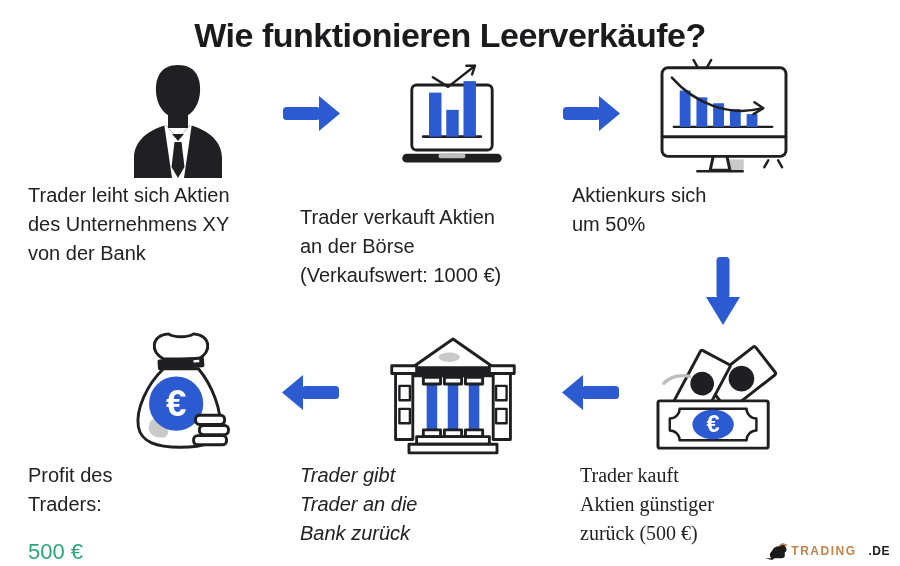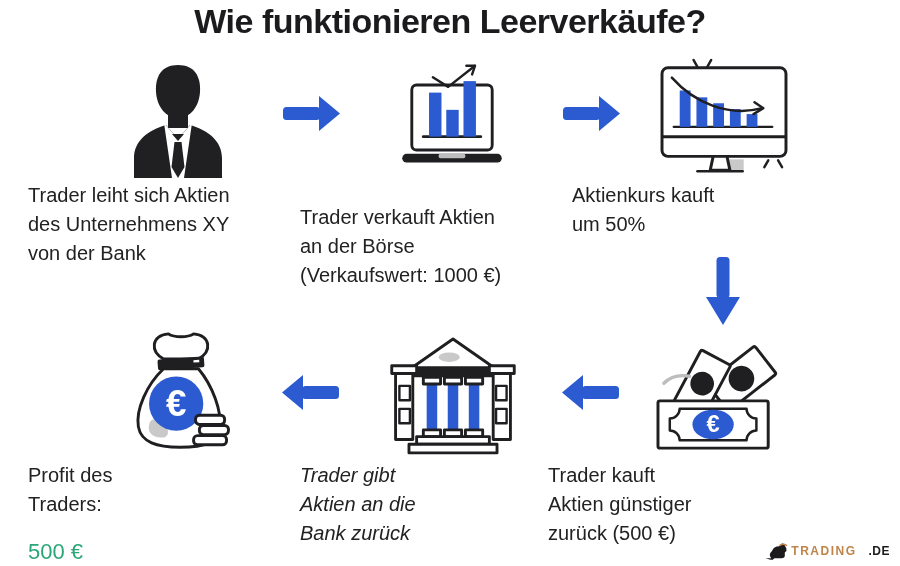--- a/index.html
+++ b/index.html
@@ -9,21 +9,21 @@
     --soft-gray:#c9c9c9;
     --logo-orange:#c08449;
   }
   *{margin:0;padding:0;box-sizing:border-box;}
   body{background:#e8e8e8;font-family:"Liberation Sans",sans-serif;}
   .canvas{
     position:relative;width:900px;height:566px;background:#ffffff;
     overflow:hidden;margin:0 auto;color:var(--ink);
   }
   .title{
-    position:absolute;top:2px;left:0;width:100%;text-align:center;
+    position:absolute;top:16px;left:0;width:100%;text-align:center;
     font-size:34px;font-weight:bold;letter-spacing:-0.5px;color:#1b1b1d;
   }
   .icon-box{position:absolute;line-height:0;}
   .icon-box svg{overflow:visible;}
   .caption{
     position:absolute;width:300px;text-align:left;
     font-size:20px;line-height:29px;font-weight:500;color:#222224;
   }
   .cap-line{display:block;}
   .profit-value{
@@ -110,21 +110,21 @@
     <span class="cap-line">von der Bank</span>
   </div>
 
   <div class="caption" style="left:300px;top:181px;margin-top:22px;">
     <span class="cap-line">Trader verkauft Aktien</span>
     <span class="cap-line">an der Börse</span>
     <span class="cap-line">(Verkaufswert: 1000 €)</span>
   </div>
 
   <div class="caption" style="left:572px;top:181px;">
-    <span class="cap-line">Aktienkurs kauft</span>
+    <span class="cap-line">Aktienkurs sich</span>
     <span class="cap-line">um 50%</span>
   </div>
 
   <div class="icon-box" style="left:118px;top:330px;">
     <svg width="126" height="124" viewBox="0 0 130 128">
       <path class="outl" d="M47 30 C33 22 34 6 52 4 C58 8 72 8 78 4 C96 6 97 22 83 30 Z"></path>
       <path class="outl" d="M47 40 C30 56 18 82 21 100 C24 116 40 121 64 121 C90 121 103 116 105 100 C107 84 98 58 83 40 Z"></path>
       <path class="gray-fill" d="M33 95 c-4 10 2 16 12 16 c7 0 8 -6 5 -11 c-4 -7 -14 -11 -17 -5 z"></path>
       <g transform="rotate(-4 65 35)">
         <rect class="dark-fill" x="41" y="29" width="48" height="11" rx="2"></rect>
@@ -176,29 +176,29 @@
         <circle class="dark-fill" cx="52" cy="53" r="12"></circle>
       </g>
       <path d="M14 52 q10 -10 26 -7" fill="none" stroke="#bdbdbd" stroke-width="3.5" stroke-linecap="round"></path>
       <rect class="outl" x="8" y="70" width="112" height="48" rx="2" stroke-width="3.5"></rect>
       <path class="stroke-only" d="M30 78 h68 a10 10 0 0 0 10 10 v12 a10 10 0 0 0 -10 10 h-68 a10 10 0 0 0 -10 -10 v-12 a10 10 0 0 0 10 -10 z"></path>
       <ellipse class="blue-fill" cx="64" cy="94" rx="21" ry="15"></ellipse>
       <text class="euro-glyph" x="64" y="102" text-anchor="middle" font-size="24">€</text>
     </svg>
   </div>
 
-  <div class="caption" style="left:548px;top:461px;">
+  <div class="caption" style="left:580px;top:461px;font-family:Liberation Serif, serif;">
     <span class="cap-line">Trader kauft</span>
     <span class="cap-line">Aktien günstiger</span>
     <span class="cap-line">zurück (500 €)</span>
   </div>
 
   <div class="caption" style="left:300px;top:461px;font-style:italic;">
     <span class="cap-line">Trader gibt</span>
-    <span class="cap-line">Aktien an die</span>
+    <span class="cap-line">Trader an die</span>
     <span class="cap-line">Bank zurück</span>
   </div>
 
   <div class="caption" style="left:28px;top:461px;">
     <span class="cap-line">Profit des</span>
     <span class="cap-line">Traders:</span>
     <span class="profit-value">500 €</span>
   </div>
 
   <div class="arrow" style="left:281px;top:93px;">

